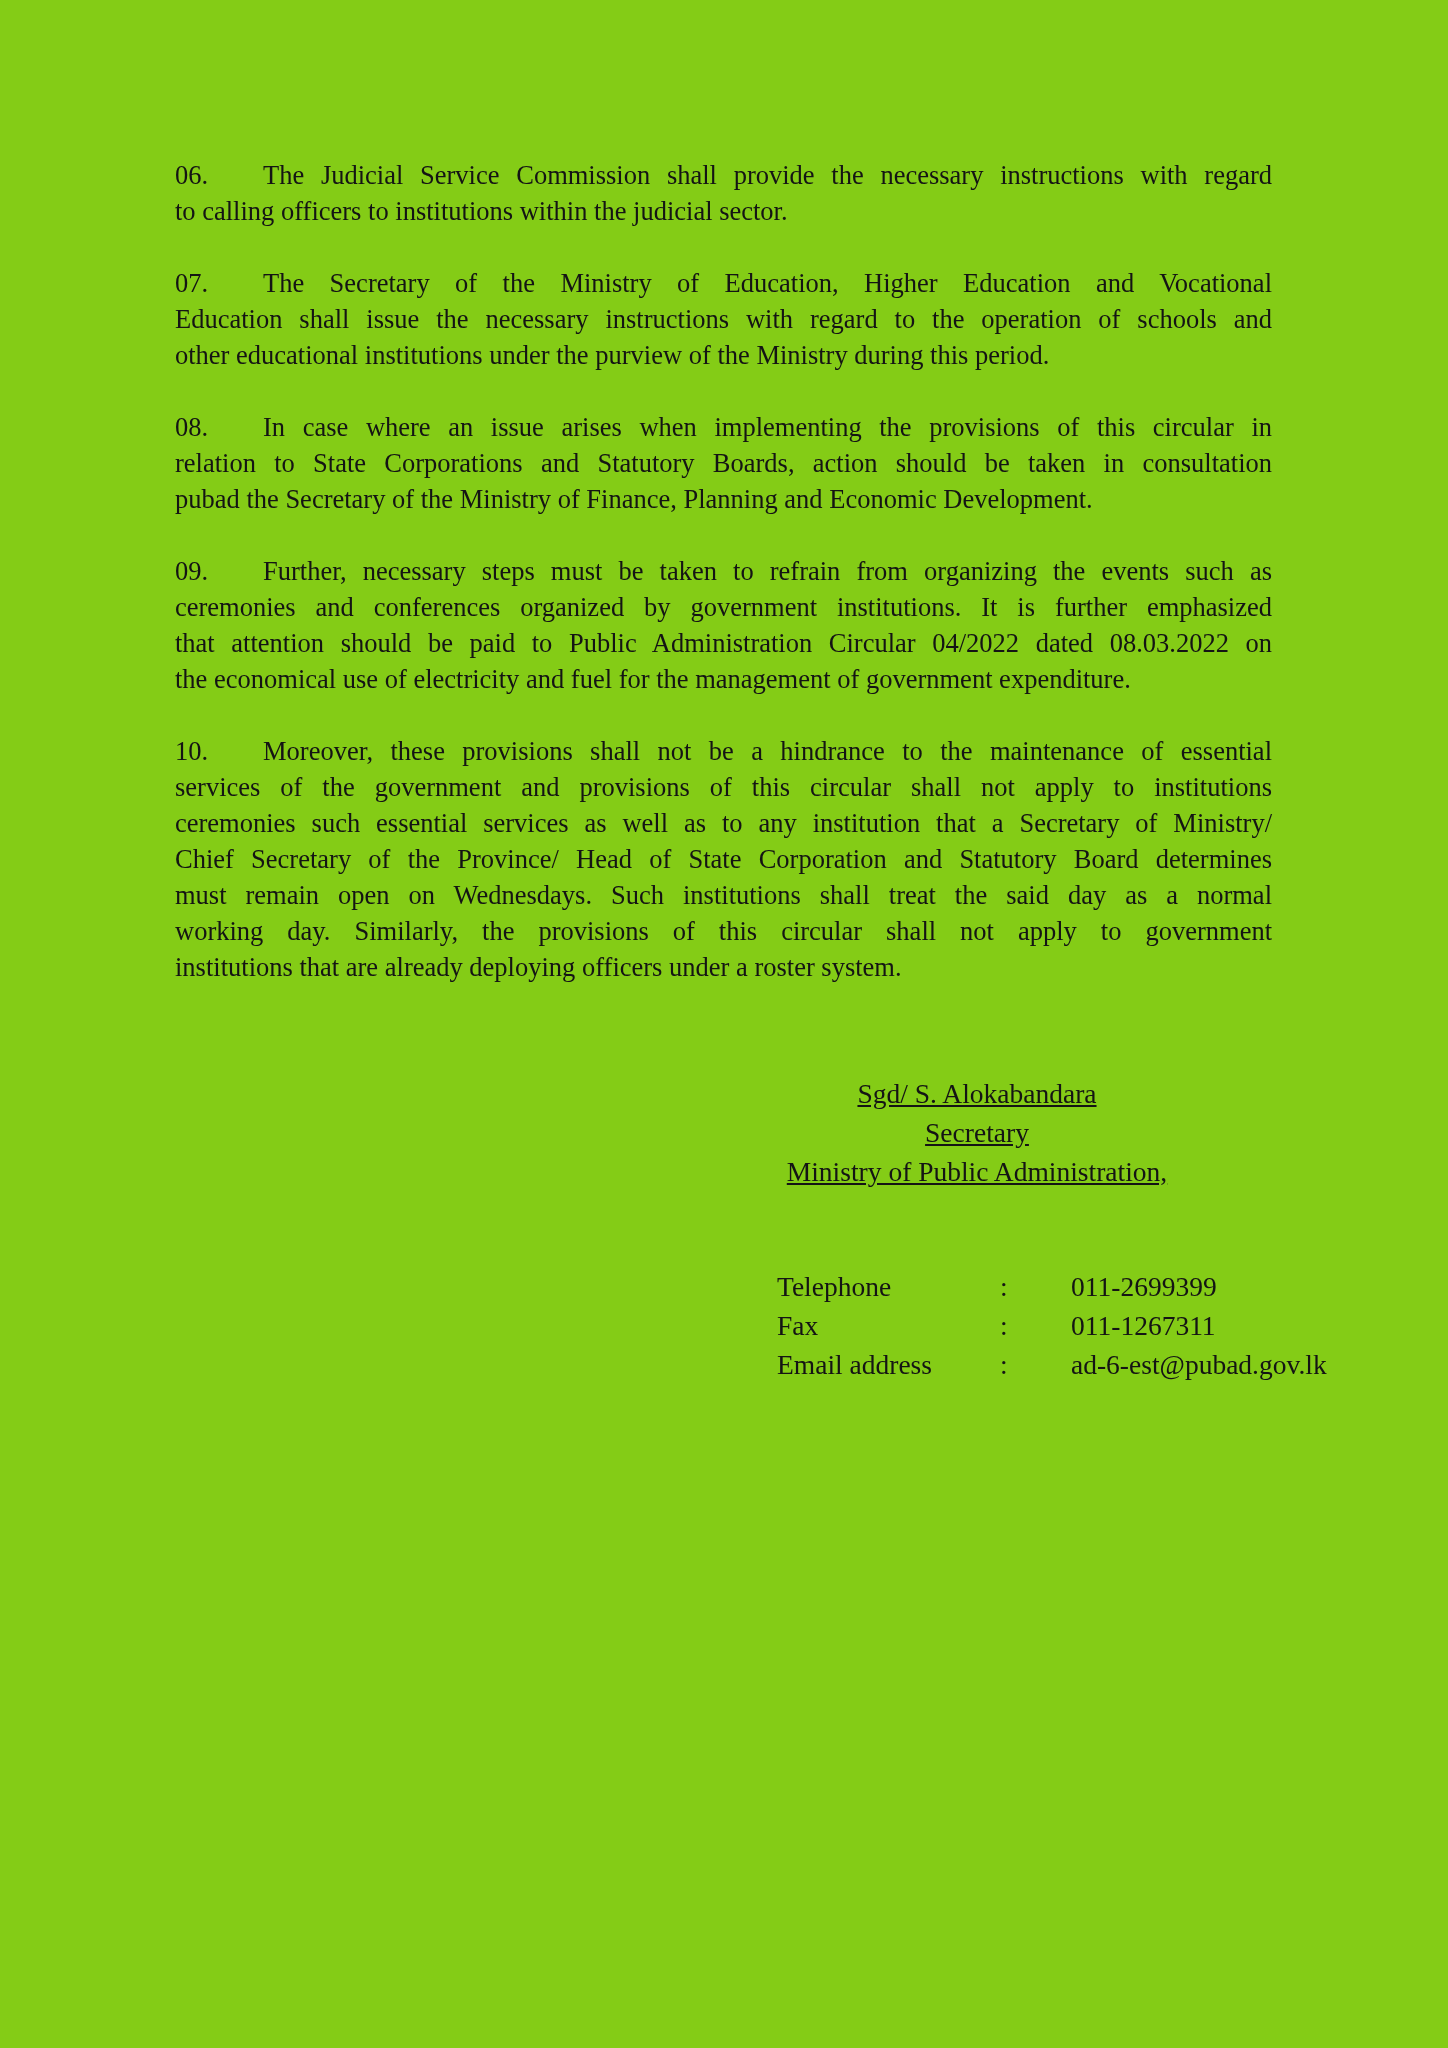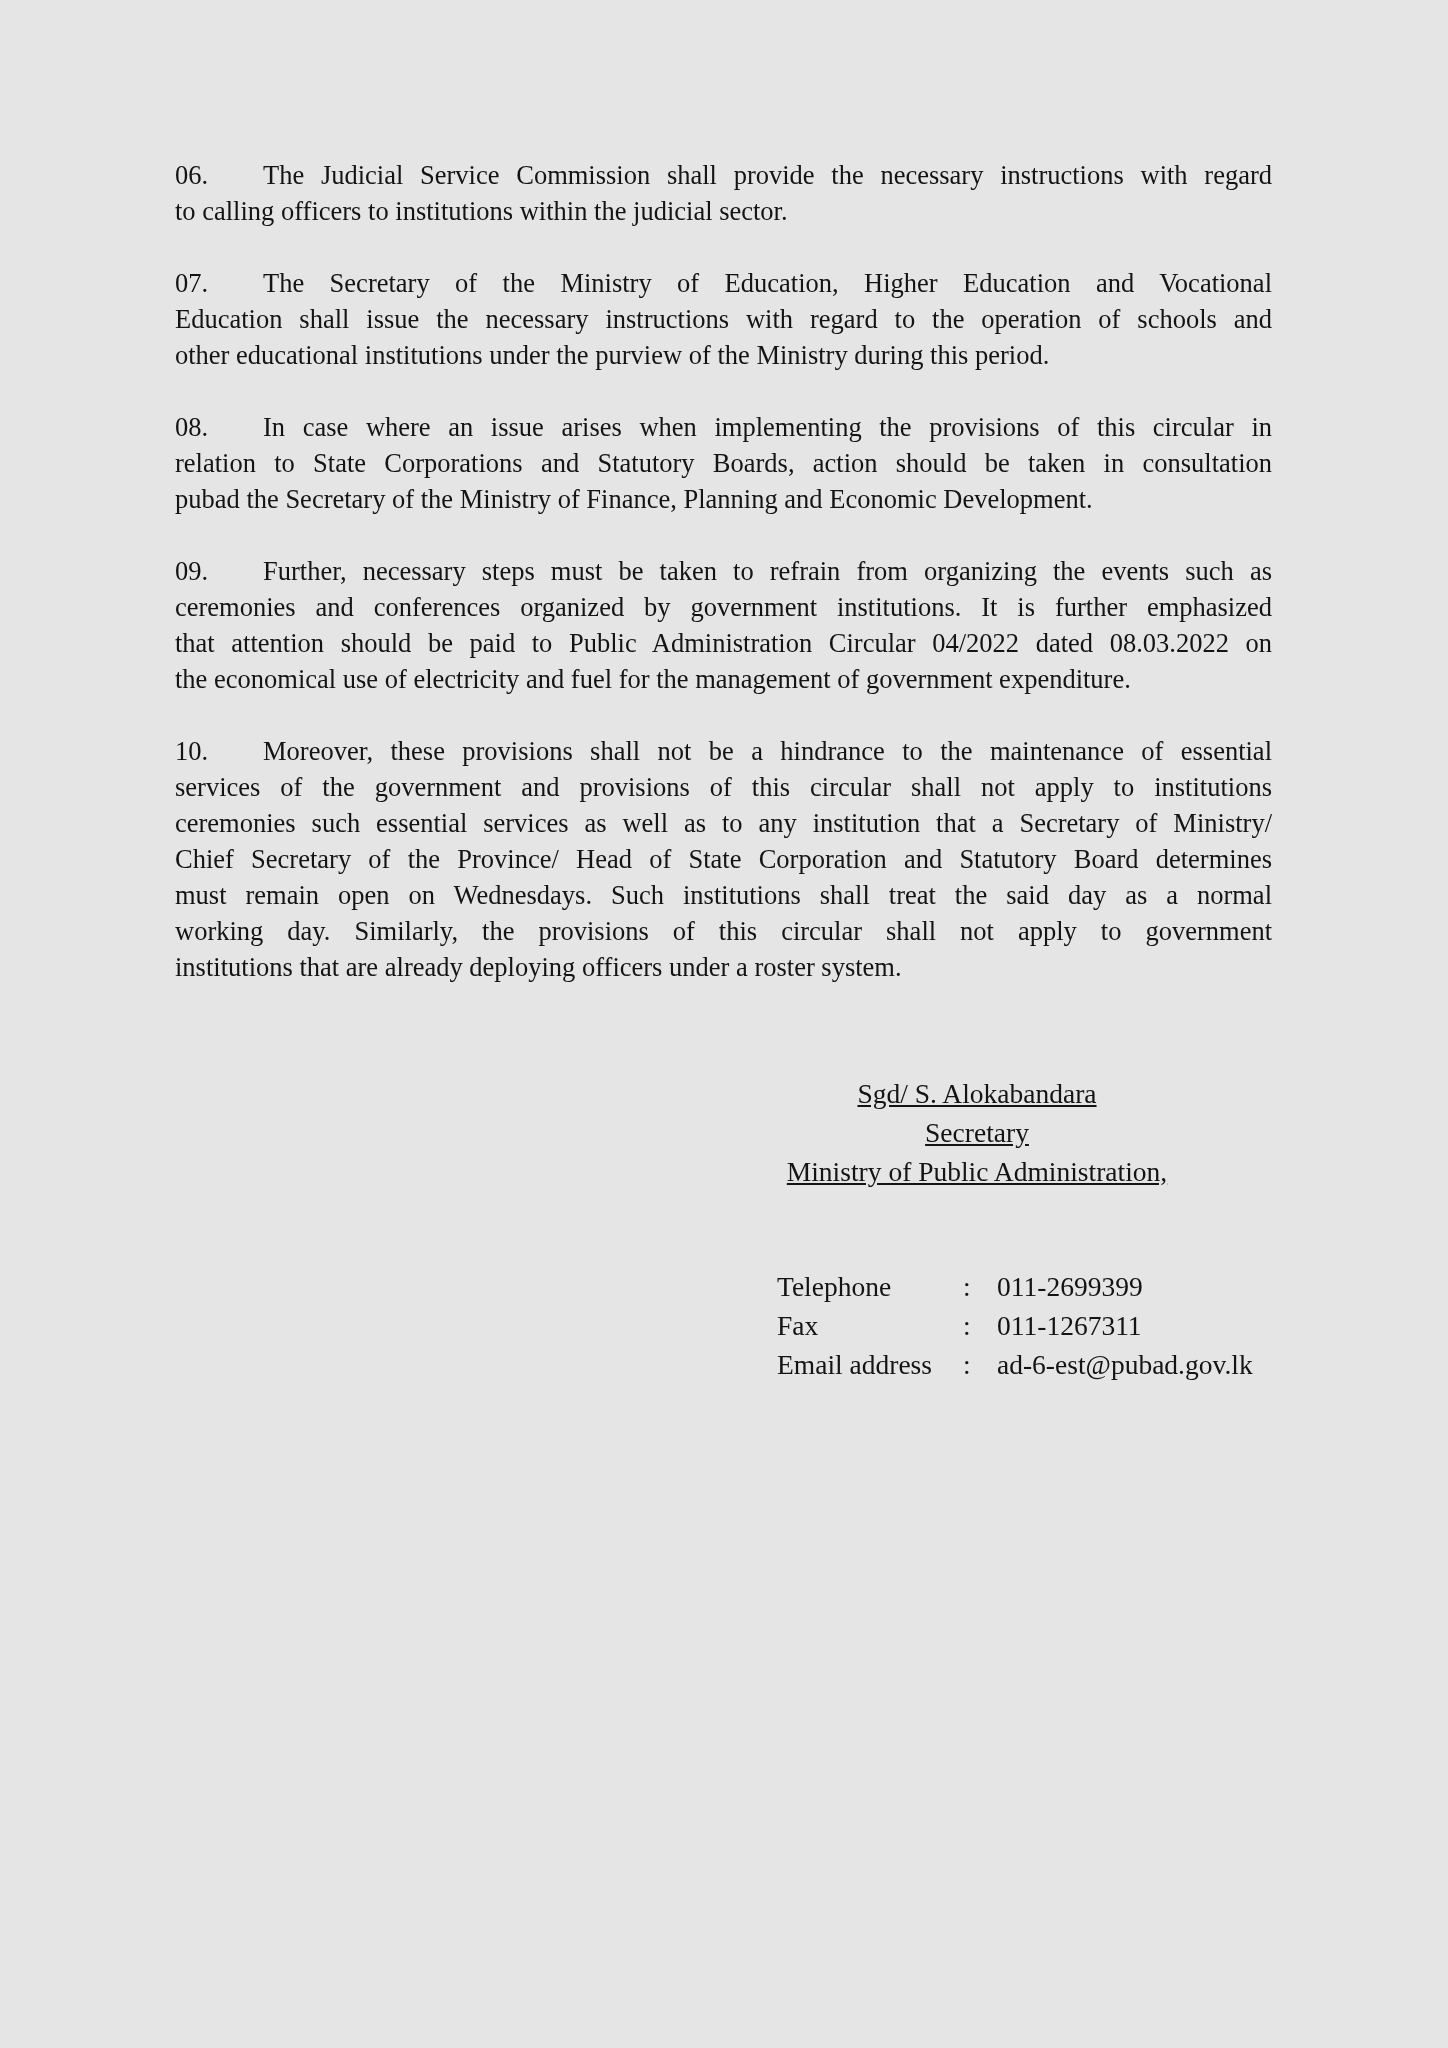--- a/index.html
+++ b/index.html
@@ -13,21 +13,21 @@
     position: relative;
     overflow: hidden;
     color: #141414;
     font-family: "Liberation Serif", "DejaVu Serif", serif;
   }
   .page {
     position: absolute;
     left: 0; top: 0;
     width: 1448px;
     height: 2048px;
-    background: #e5e5e5;
+    background: #84cc16;
   }
   .body-text {
     position: absolute;
     left: 175px;
     top: 157px;
     width: 1097px;
     font-size: 26.5px;
   }
   .para {
     margin: 0 0 36px 0;
@@ -80,20 +80,21 @@
     position: absolute;
     left: 777px;
     top: 1267px;
     font-size: 27.5px;
   }
   .contact-row {
     display: flex;
     height: 39px;
     line-height: 39px;
     white-space: nowrap;
+    gap: 37px;
   }
   .contact-label { width: 186px; }
   .contact-colon { width: 34px; }
   .contact-value { }
 </style>
 </head>
 <body>
 
 <div class="page">
 

